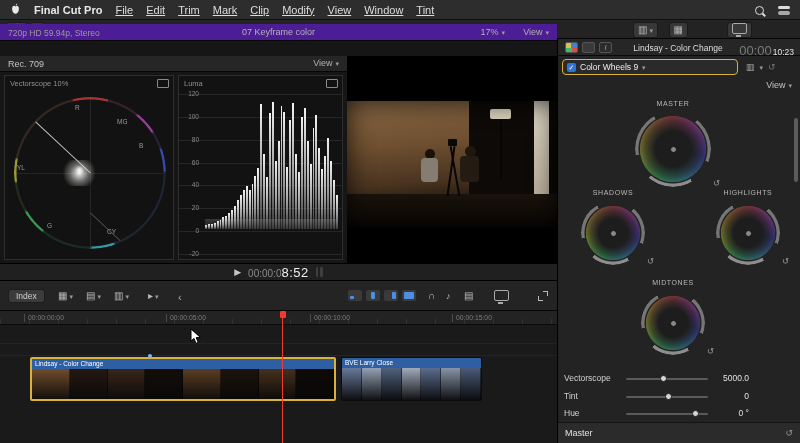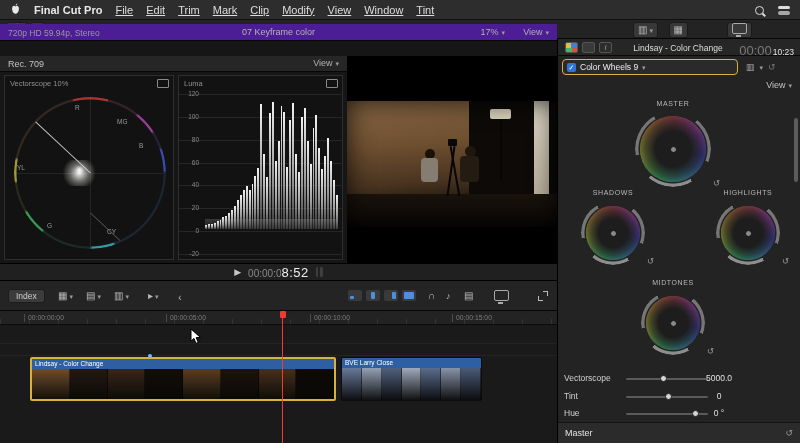--- a/index.html
+++ b/index.html
@@ -111,21 +111,21 @@
     -webkit-mask:radial-gradient(farthest-side,transparent calc(100% - 4px),#000 calc(100% - 3px));
     mask:radial-gradient(farthest-side,transparent calc(100% - 4px),#000 calc(100% - 3px));}
   .w-ring{position:absolute;inset:5px;border-radius:50%;background:conic-gradient(#c0454f,#b044c0,#4444c0,#3a9ac0,#3ac06a,#a8c03a,#c08a3a,#c0454f);}
   .w-ring::after{content:"";position:absolute;inset:0;border-radius:50%;background:radial-gradient(circle,#1d1d1d 0 38%,rgba(29,29,29,.72) 58%,rgba(29,29,29,.25) 82%,rgba(29,29,29,.05) 100%);}
   .w-dot{position:absolute;left:50%;top:50%;width:7px;height:7px;margin:-3.5px 0 0 -3.5px;border-radius:50%;background:#8a8a8a;border:1px solid #111;box-sizing:border-box;z-index:2;}
   .w-reset{position:absolute;right:-9px;bottom:-1px;color:#9a9a9a;font-size:8.5px;}
   .srow{position:absolute;left:4px;width:235px;height:15px;}
   .slabel{position:absolute;left:2px;top:3px;color:#cfcfcf;font-size:8.5px;}
   .strack{position:absolute;left:64px;top:8px;width:82px;height:1.5px;background:#5a5a5a;border-radius:1px;}
   .sknob{position:absolute;top:-3px;width:7px;height:7px;border-radius:50%;background:#d6d6d6;border:1px solid #222;box-sizing:border-box;}
-  .sval{position:absolute;right:48px;top:3px;width:60px;text-align:center;color:#e0e0e0;font-size:8.5px;}
+  .sval{position:absolute;right:48px;top:3px;width:60px;text-align:right;color:#e0e0e0;font-size:8.5px;}
   .masterbar{position:absolute;left:0;right:0;bottom:0;height:21px;background:#2b2b2b;border-top:1px solid #141414;color:#e2e2e2;font-size:9px;line-height:21px;padding:0 7px;box-sizing:border-box;}
   .scrollbar{position:absolute;right:2px;top:62px;width:4px;height:64px;border-radius:2px;background:rgba(140,140,140,.55);}
 
   .cursor{position:absolute;left:190px;top:328px;z-index:100;}
 </style>
 </head>
 <body>
 
 <div class="stage">
 

